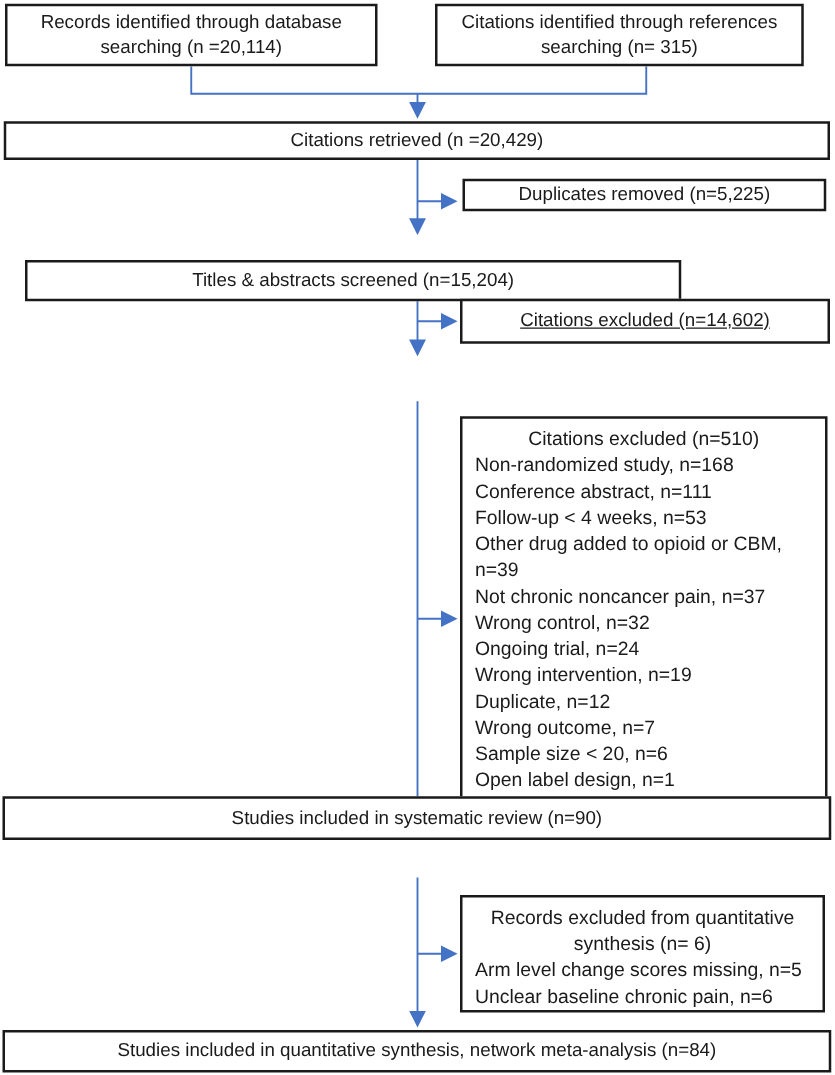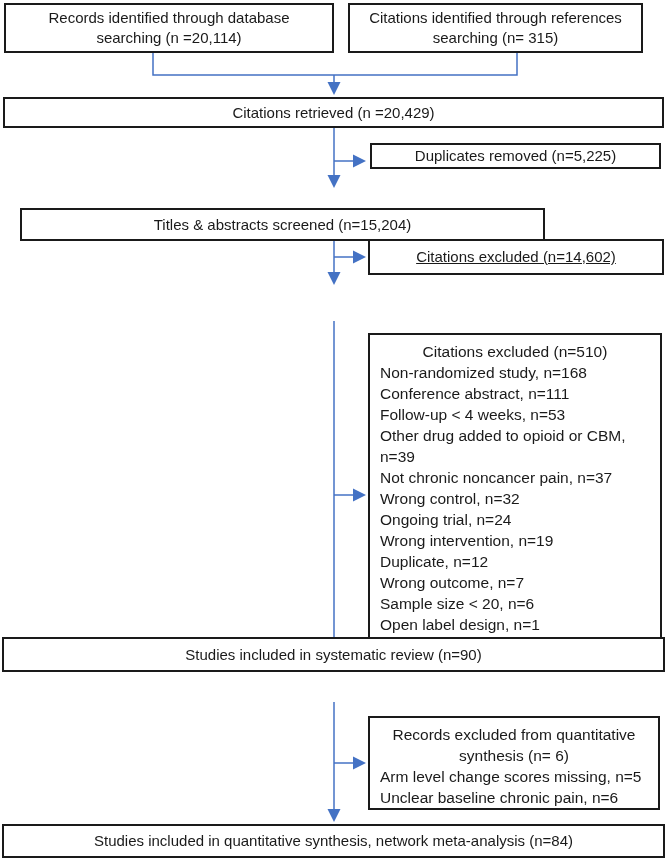--- a/index.html
+++ b/index.html
@@ -54,21 +54,21 @@
       <path d="M334,161 L362,161" marker-end="url(#ah)"></path>
       <path d="M334,223 L334,281" marker-end="url(#ah)"></path>
       <path d="M334,257 L362,257" marker-end="url(#ah)"></path>
       <path d="M334,321 L334,661" marker-end="url(#ah)"></path>
       <path d="M334,495 L362,495" marker-end="url(#ah)"></path>
       <path d="M334,702 L334,818" marker-end="url(#ah)"></path>
       <path d="M334,763 L362,763" marker-end="url(#ah)"></path>
     </g>
   </svg>
 
-  <div class="box two-line" style="left:4px;top:3px;width:330px;height:50px;">Records identified through database searching (n =20,114)</div>
+  <div class="box two-line" style="left:4px;top:3px;width:298px;height:50px;">Records identified through database searching (n =20,114)</div>
 
   <div class="box two-line" style="left:348px;top:3px;width:295px;height:50px;">Citations identified through references searching (n= 315)</div>
 
   <div class="box" style="left:3px;top:97px;width:661px;height:31px;">Citations retrieved (n =20,429)</div>
 
   <div class="box" style="left:370px;top:143px;width:291px;height:26px;">Duplicates removed (n=5,225)</div>
 
   <div class="box" style="left:20px;top:190px;width:525px;height:33px;margin-top:18px;">Titles &amp; abstracts screened (n=15,204)</div>
 
   <div class="box" style="left:368px;top:239px;width:296px;height:36px;text-decoration:underline;">Citations excluded (n=14,602)</div>

